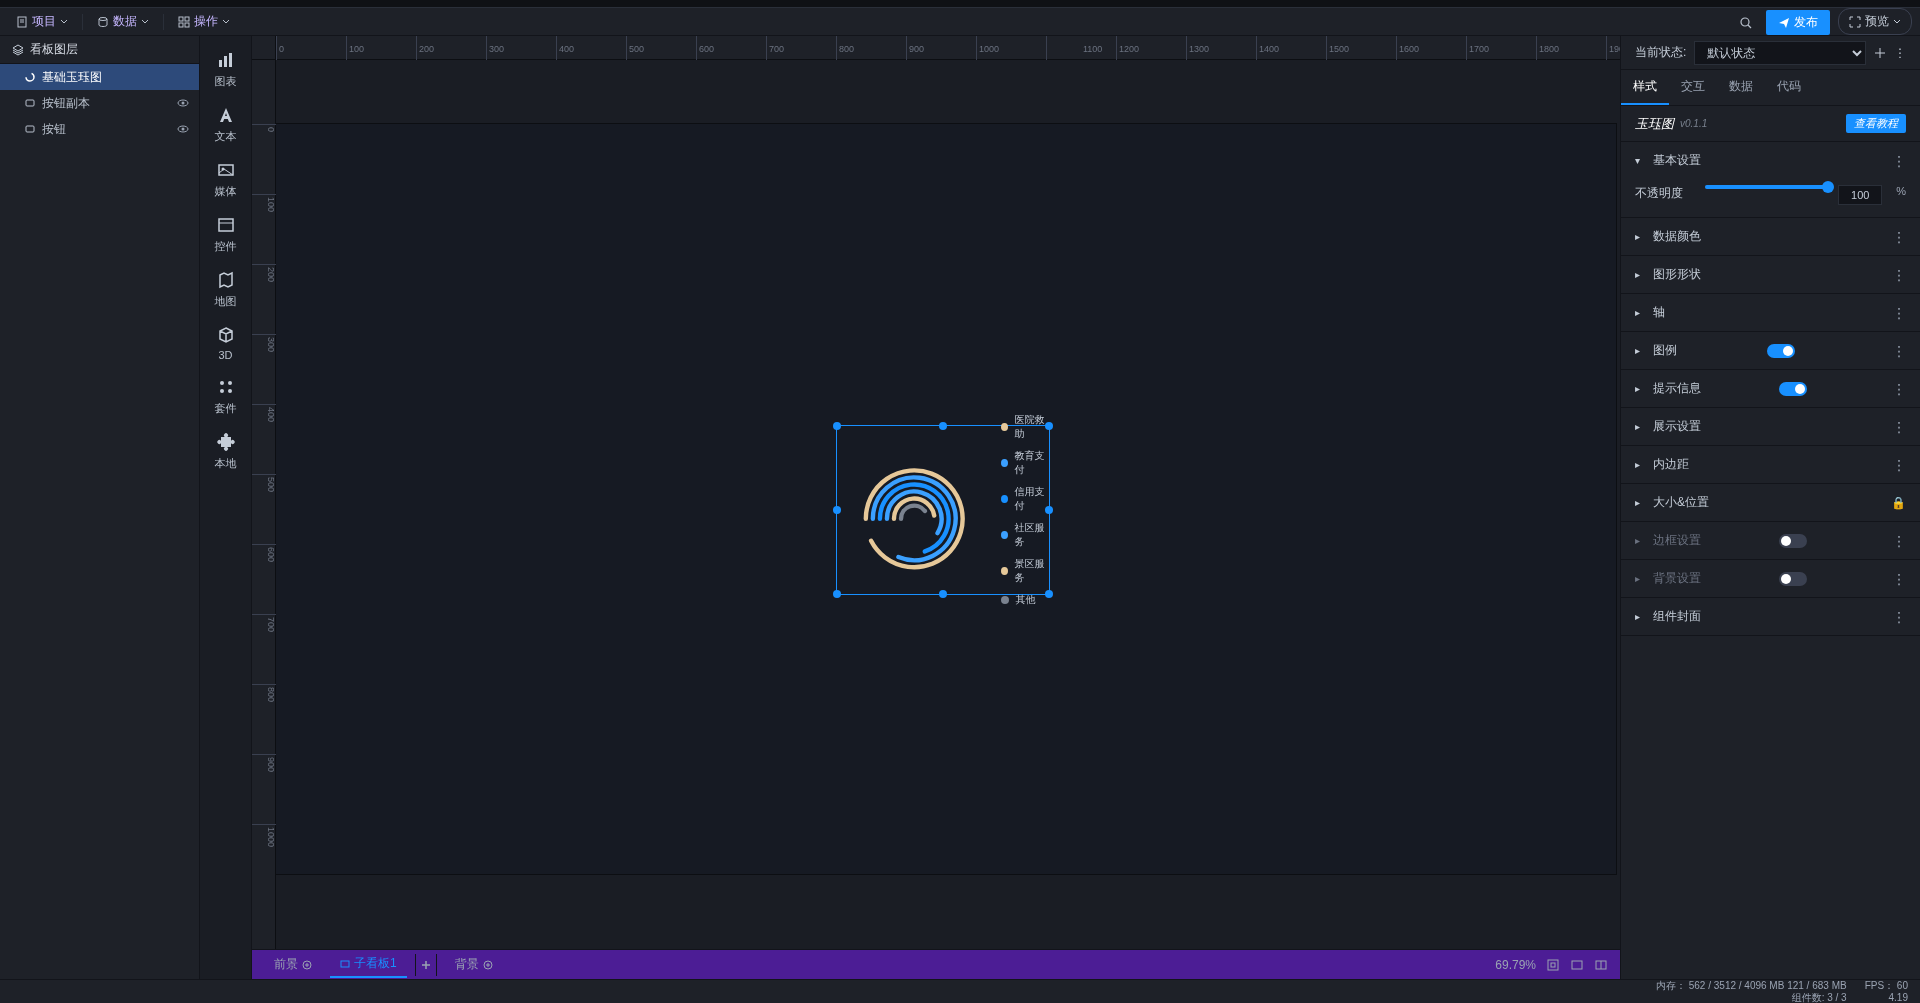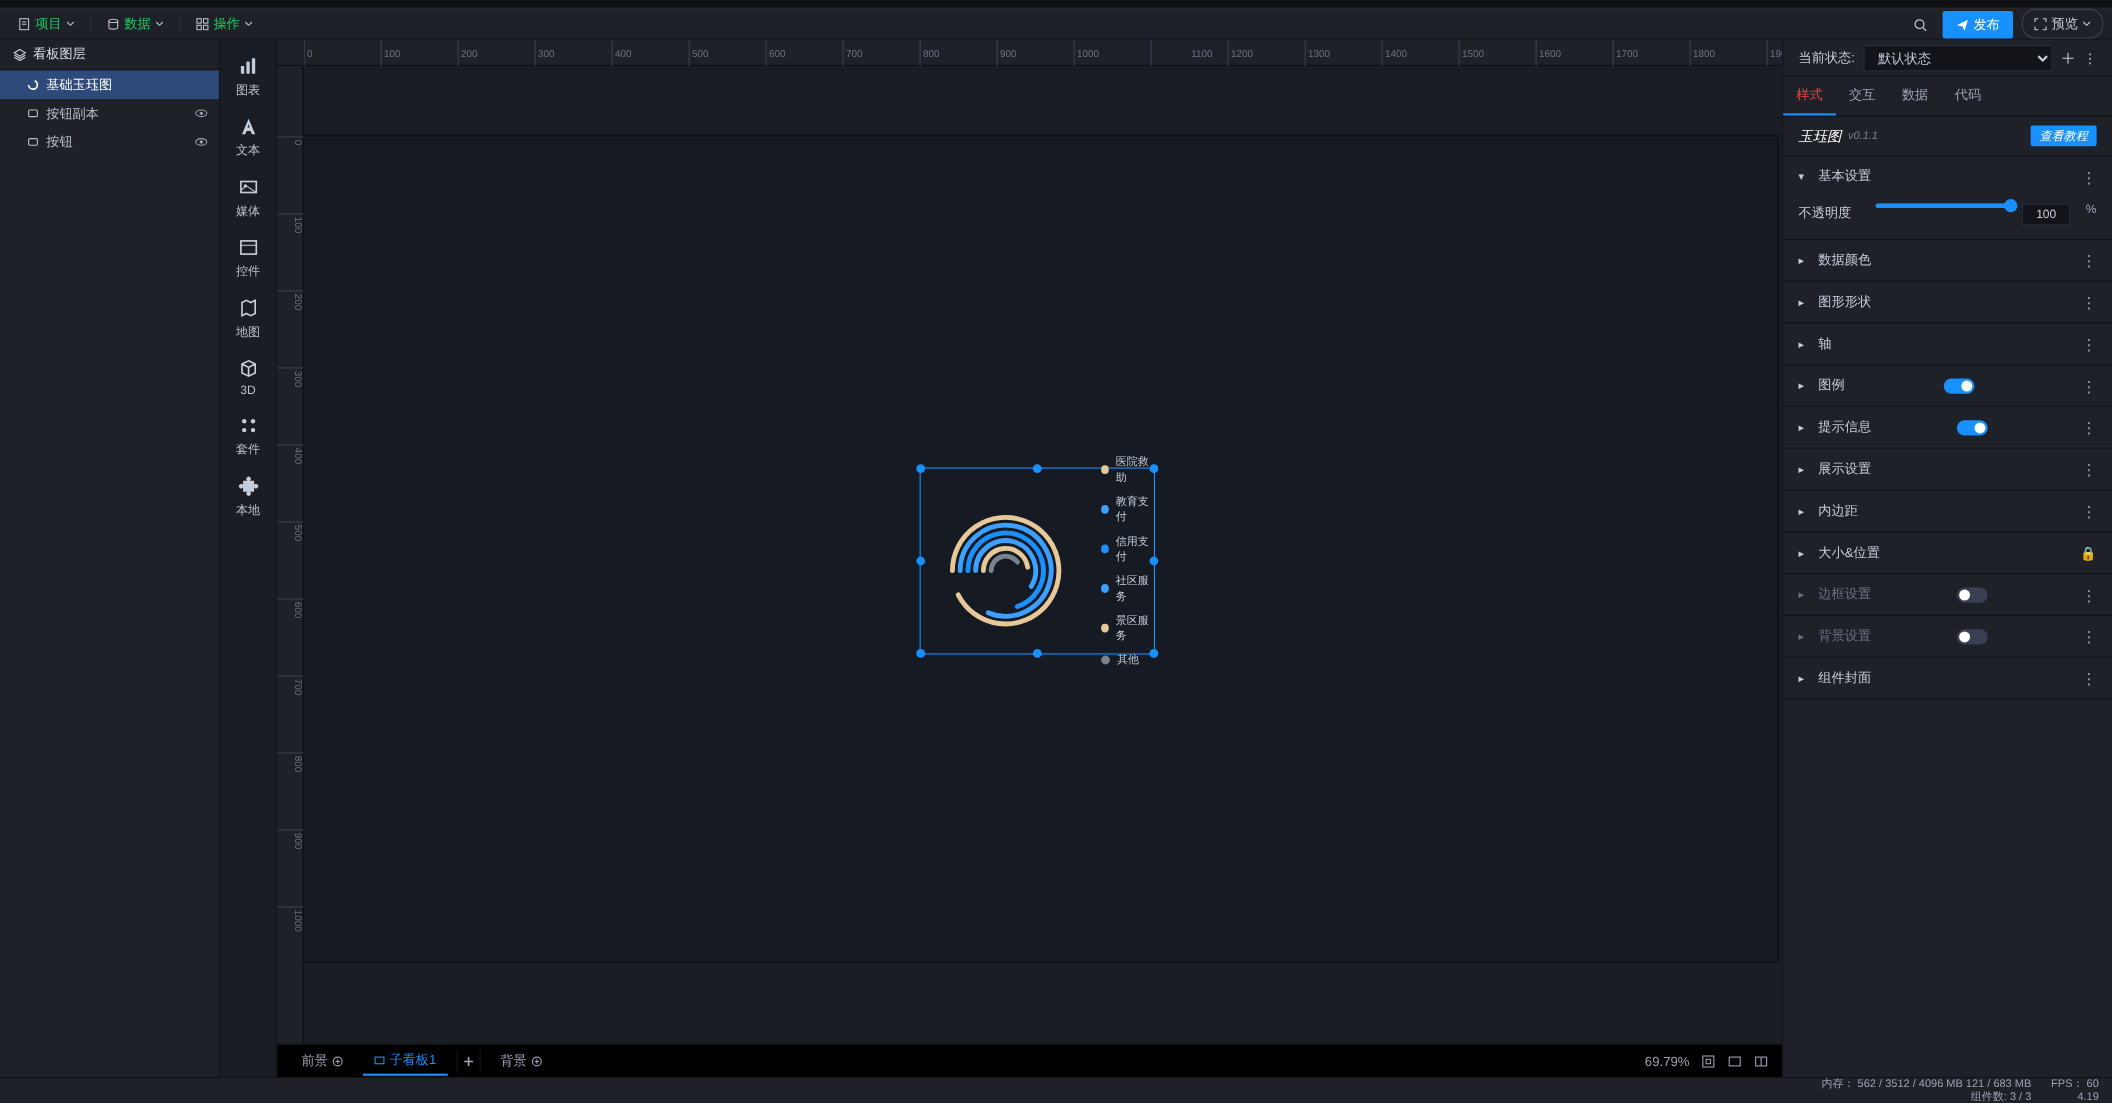--- a/index.html
+++ b/index.html
@@ -25,21 +25,21 @@
   align-items: center;
   padding: 0 8px;
   gap: 4px;
   border-bottom: 1px solid #12141a;
 }
 .menu-item {
   display: flex;
   align-items: center;
   gap: 4px;
   padding: 4px 8px;
-  color: #22c55e;
+  color: #c4b5fd;
   cursor: pointer;
 }
 .menu-sep { width:1px; height:16px; background:#2a2f39; margin:0 2px;}
 .top-right {
   margin-left: auto;
   display: flex;
   align-items: flex-end;
   gap: 8px;
 }
 .search-icon-btn {
@@ -194,21 +194,21 @@
 .jade-svg{ margin-left:20px; }
 .jade-legend {
   display:flex; flex-direction:column; gap:8px; margin-left:30px;
   font-size:10px; color:#c5cdd8;
 }
 .jade-legend-item { display:flex; align-items:center; gap:6px;}
 .jade-legend-item .dot { width:8px;height:8px;border-radius:50%;}
 
 .tab-strip {
   position:absolute; bottom:0; left:0; right:0; height:30px;
-  background:#000000; border-top:1px solid #12141a;
+  background:#4c1d95; border-top:1px solid #12141a;
   display:flex; align-items:center; padding:0 12px; gap:8px;
   font-size:12px; color:#9aa3b2;
 }
 .tab-strip .tab { padding:4px 10px; display:flex;align-items:center;gap:4px;cursor:pointer;}
 .tab-strip .tab.active { color:#1890ff; border-bottom:2px solid #1890ff;}
 .tab-strip .add { width:22px;height:22px;display:flex;align-items:center;justify-content:center;cursor:pointer;border-left:1px solid #12141a;border-right:1px solid #12141a;}
 .tab-strip .right { margin-left:auto; display:flex; align-items:center; gap:10px;}
 .tab-strip .iconbtn{cursor:pointer;}
 
 
@@ -227,21 +227,21 @@
 .state-select {
   flex:1; background:#12141a; border:1px solid #2a2f39; color:#c5cdd8;
   padding:3px 8px; font-size:12px;
 }
 .prop-tabs {
   display:flex; border-bottom:1px solid #12141a;
 }
 .prop-tab {
   padding:8px 12px; cursor:pointer; color:#9aa3b2; font-size:12px;
 }
-.prop-tab.active { color:#ef4444; border-bottom:2px solid #1890ff;}
+.prop-tab.active { color:#ffffff; border-bottom:2px solid #1890ff;}
 .title-row {
   display:flex; align-items:center; padding:8px 14px; gap:6px;
   border-bottom:1px solid #12141a;
   font-style:italic;
 }
 .title-row .ver { font-size:10px; color:#7a828f;}
 .title-row .tutorial {
   margin-left:auto; background:#1890ff; color:#fff;
   padding:2px 8px; border-radius:2px; font-size:11px; cursor:pointer;
 }

